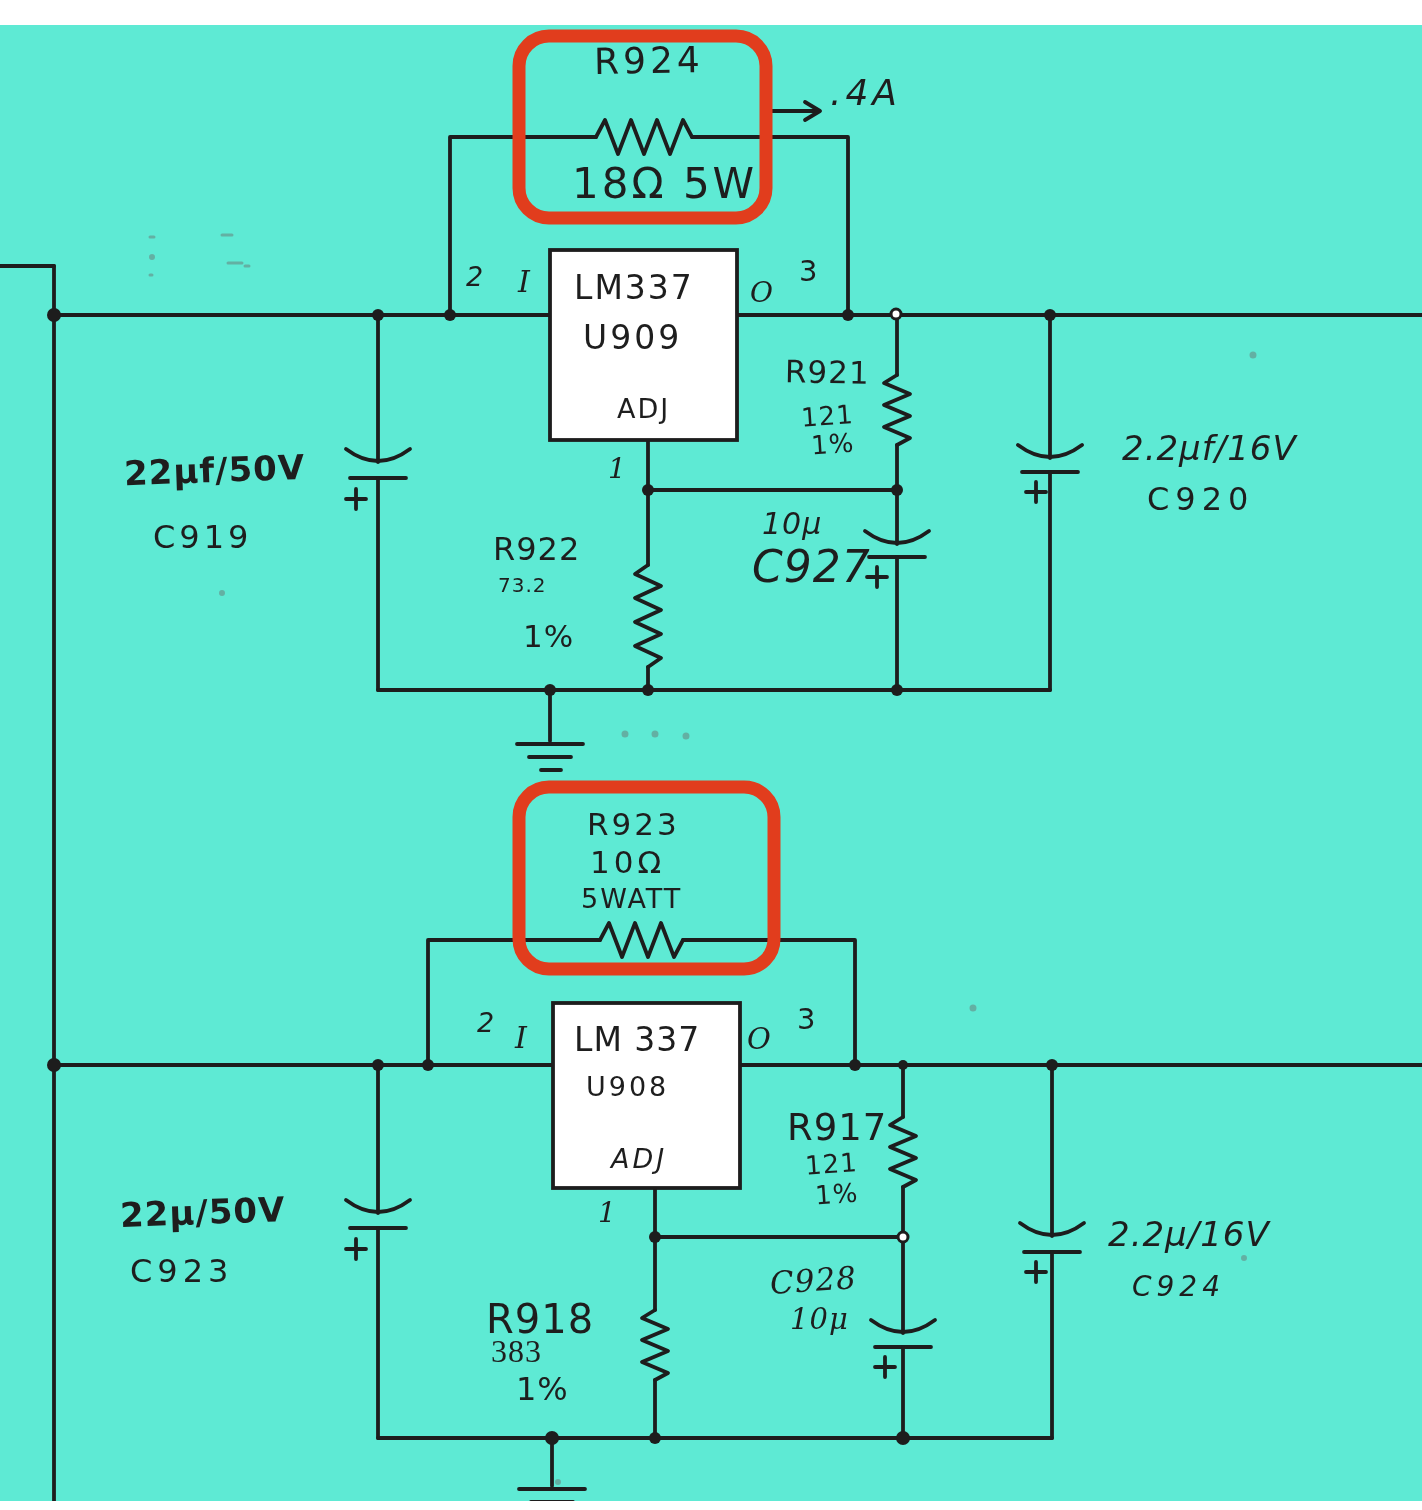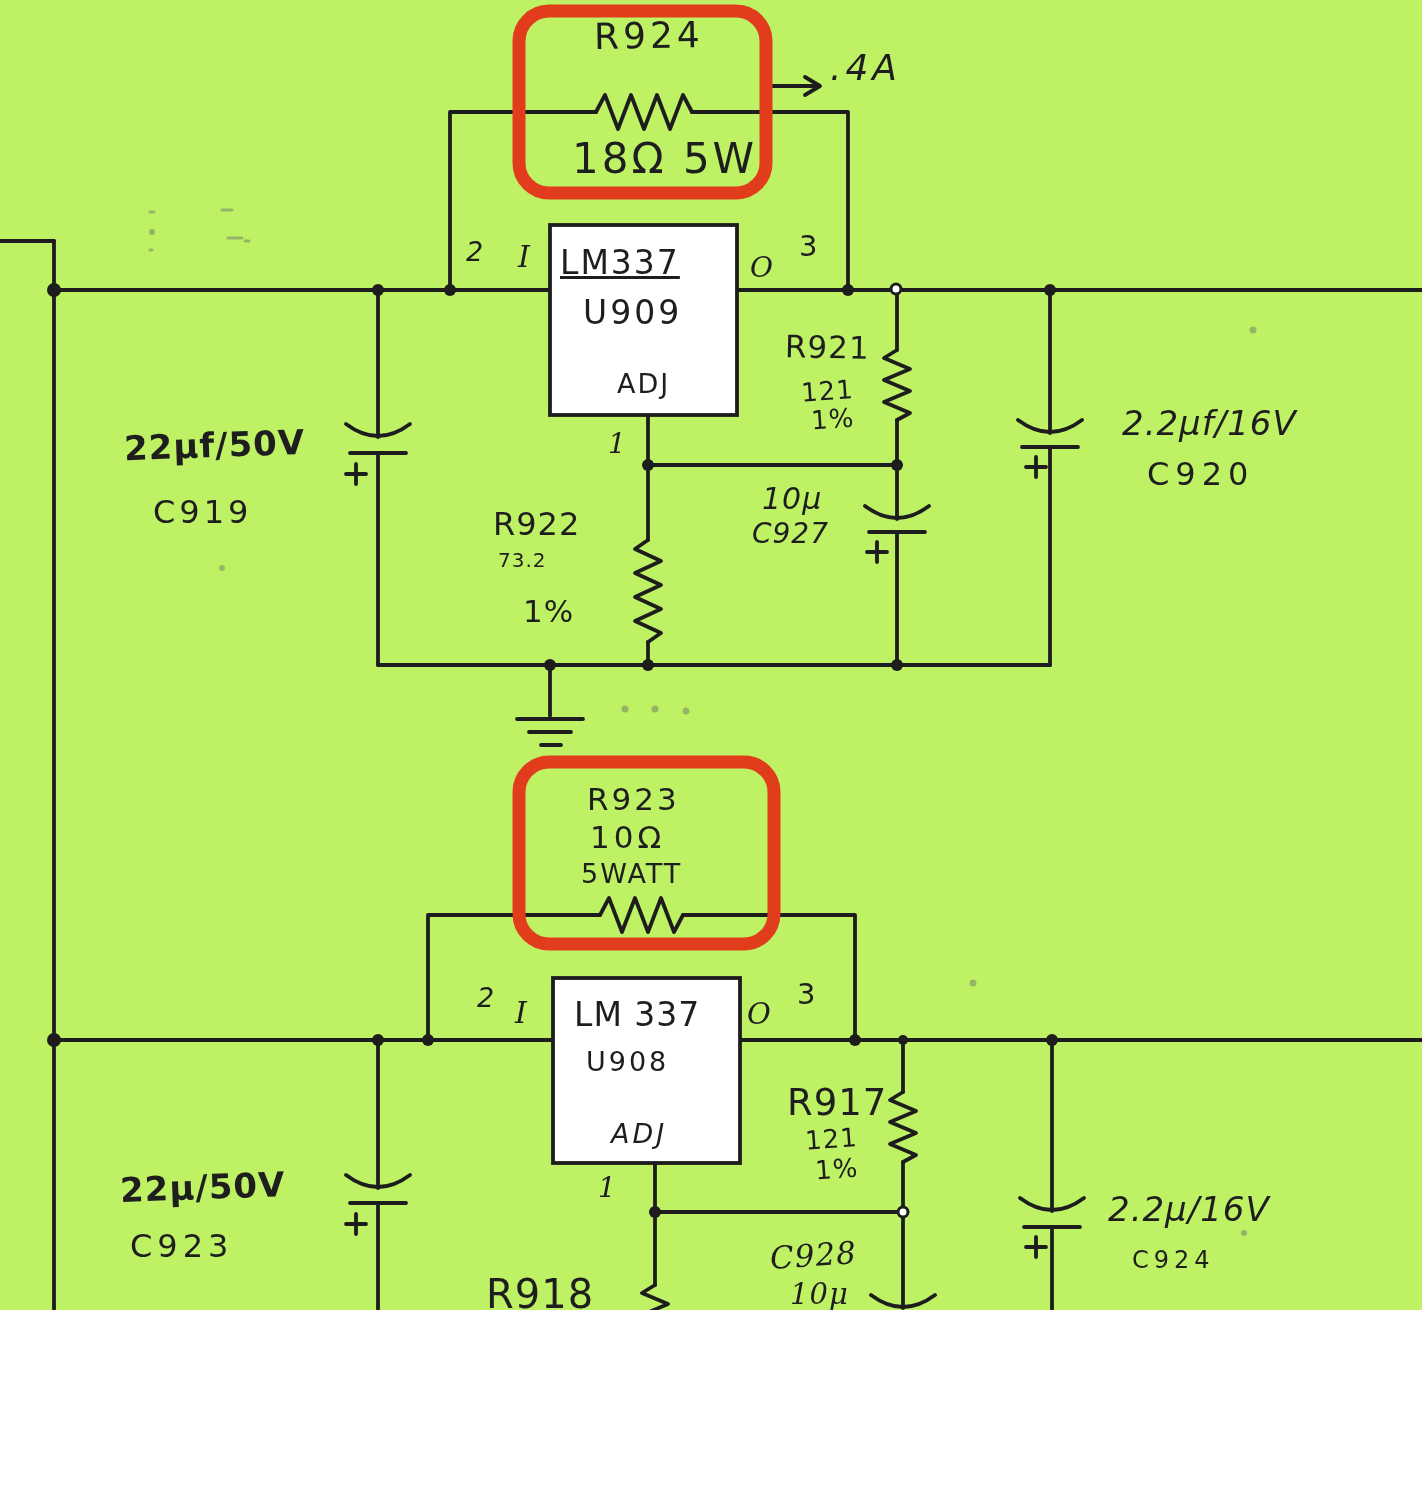--- a/index.html
+++ b/index.html
@@ -1,21 +1,22 @@
 <!DOCTYPE html>
 <html><head>
 <meta charset="utf-8">
 <style>
   html,body{margin:0;padding:0;background:#ffffff;}
   .canvas{
     position:relative;
-    width:1422px;height:1310px;
-    background:#bef264;
+    width:1422px;height:1476px;
+    background:#5eead4;
     overflow:hidden;
     font-family:"DejaVu Sans",sans-serif;
+    margin-top:25px;
   }
   .canvas svg{position:absolute;left:0;top:0;}
   .lbl{
     position:absolute;
     white-space:nowrap;
     color:#1e1e1e;
     font-family:"DejaVu Sans",sans-serif;
     line-height:1;
     letter-spacing:1px;
   }
@@ -182,37 +183,37 @@
     <rect x="519" y="11" width="247" height="182" rx="30" fill="none" stroke="#e13d1d" stroke-width="13"></rect>
     <rect x="519" y="762" width="255" height="182" rx="30" fill="none" stroke="#e13d1d" stroke-width="13"></rect>
   </svg>
 
   <div class="lbl" style="left:594px;top:18px;font-size:36px;letter-spacing:4px;transform:rotate(-1deg);">R924</div>
   <div class="lbl" style="left:572px;top:138px;font-size:42px;letter-spacing:3px;">18Ω 5W</div>
   <div class="lbl" style="left:830px;top:50px;font-size:36px;letter-spacing:4px;font-style:italic;text-align:right;">.4A</div>
 
   <div class="lbl" style="left:466px;top:238px;font-size:27px;font-style:italic;">2</div>
   <div class="lbl script" style="left:518px;top:242px;font-size:30px;">I</div>
-  <div class="lbl" style="left:560px;top:246px;font-size:33px;letter-spacing:2px;text-decoration:underline;">LM337</div>
+  <div class="lbl" style="left:574px;top:246px;font-size:33px;letter-spacing:2px;">LM337</div>
   <div class="lbl" style="left:583px;top:296px;font-size:33px;letter-spacing:3px;">U909</div>
   <div class="lbl" style="left:617px;top:370px;font-size:27px;letter-spacing:2px;">ADJ</div>
   <div class="lbl script" style="left:750px;top:254px;font-size:28px;">O</div>
   <div class="lbl" style="left:799px;top:232px;font-size:29px;">3</div>
   <div class="lbl script" style="left:608px;top:430px;font-size:28px;">1</div>
 
   <div class="lbl" style="left:785px;top:332px;font-size:31px;transform:rotate(1deg);">R921</div>
   <div class="lbl" style="left:801px;top:378px;font-size:26px;transform:rotate(-4deg);">121</div>
   <div class="lbl" style="left:811px;top:406px;font-size:26px;transform:rotate(-4deg);">1%</div>
 
   <div class="lbl" style="left:493px;top:508px;font-size:32px;">R922</div>
   <div class="lbl" style="left:498px;top:550px;font-size:20px;">73.2</div>
   <div class="lbl" style="left:523px;top:596px;font-size:31px;">1%</div>
 
   <div class="lbl" style="left:762px;top:484px;font-size:30px;font-style:italic;">10μ</div>
-  <div class="lbl" style="left:752px;top:520px;font-size:28px;font-style:italic;">C927</div>
+  <div class="lbl" style="left:752px;top:520px;font-size:44px;font-style:italic;">C927</div>
 
   <div class="lbl" style="left:124px;top:428px;font-size:34px;transform:rotate(-2deg);font-weight:bold;">22μf/50V</div>
   <div class="lbl" style="left:153px;top:496px;font-size:32px;letter-spacing:4px;">C919</div>
 
   <div class="lbl" style="left:1122px;top:406px;font-size:34px;font-style:italic;">2.2μf/16V</div>
   <div class="lbl" style="left:1147px;top:458px;font-size:32px;letter-spacing:6px;">C920</div>
 
   <div class="lbl" style="left:587px;top:784px;font-size:31px;letter-spacing:3px;">R923</div>
   <div class="lbl" style="left:590px;top:822px;font-size:31px;letter-spacing:4px;">10Ω</div>
   <div class="lbl" style="left:581px;top:860px;font-size:27px;letter-spacing:2px;">5WATT</div>
@@ -234,15 +235,15 @@
   <div class="lbl script" style="left:790px;top:1280px;font-size:29px;">10μ</div>
 
   <div class="lbl" style="left:486px;top:1274px;font-size:40px;">R918</div>
   <div class="lbl" style="left:491px;top:1310px;font-size:32px;font-family:Liberation Serif, serif;">383</div>
   <div class="lbl" style="left:516px;top:1348px;font-size:32px;">1%</div>
 
   <div class="lbl" style="left:120px;top:1170px;font-size:34px;transform:rotate(-2deg);font-weight:bold;">22μ/50V</div>
   <div class="lbl" style="left:130px;top:1230px;font-size:32px;letter-spacing:5px;">C923</div>
 
   <div class="lbl" style="left:1108px;top:1192px;font-size:34px;font-style:italic;">2.2μ/16V</div>
-  <div class="lbl" style="left:1132px;top:1248px;font-size:24px;letter-spacing:5px;">C924</div>
+  <div class="lbl" style="left:1132px;top:1248px;font-size:28px;letter-spacing:5px;font-style:italic;">C924</div>
 
 </div>
 
 </body></html>

